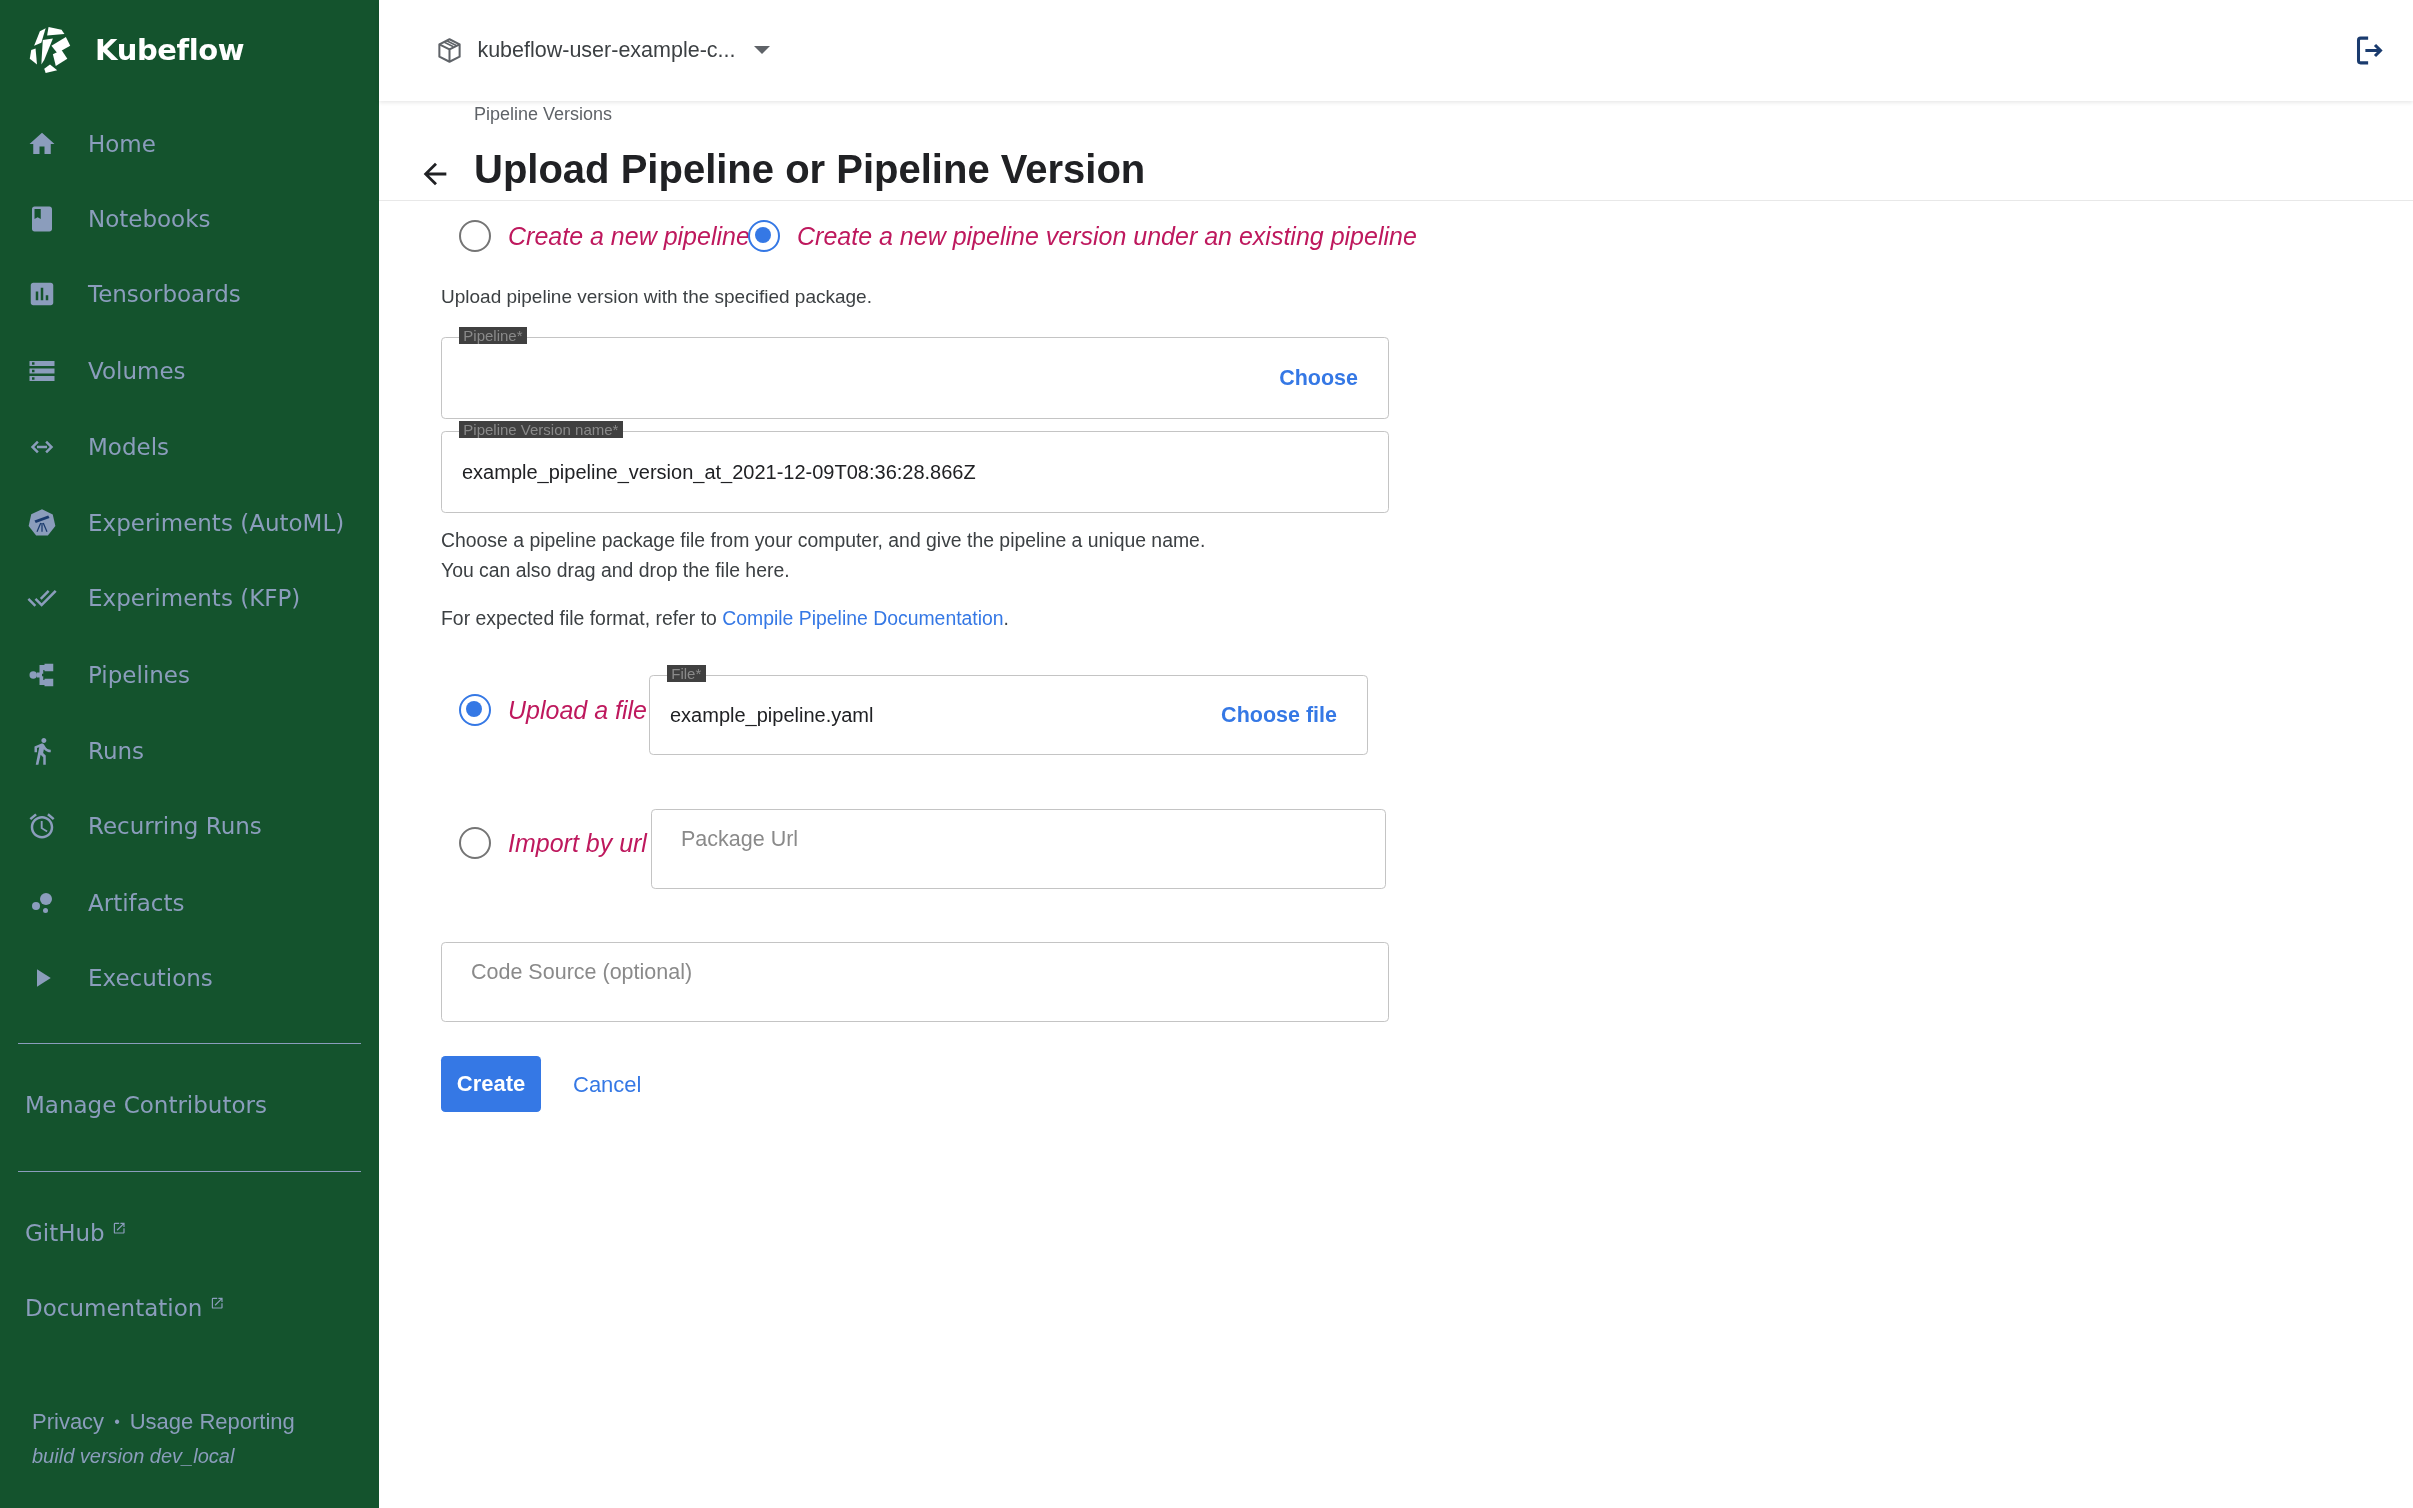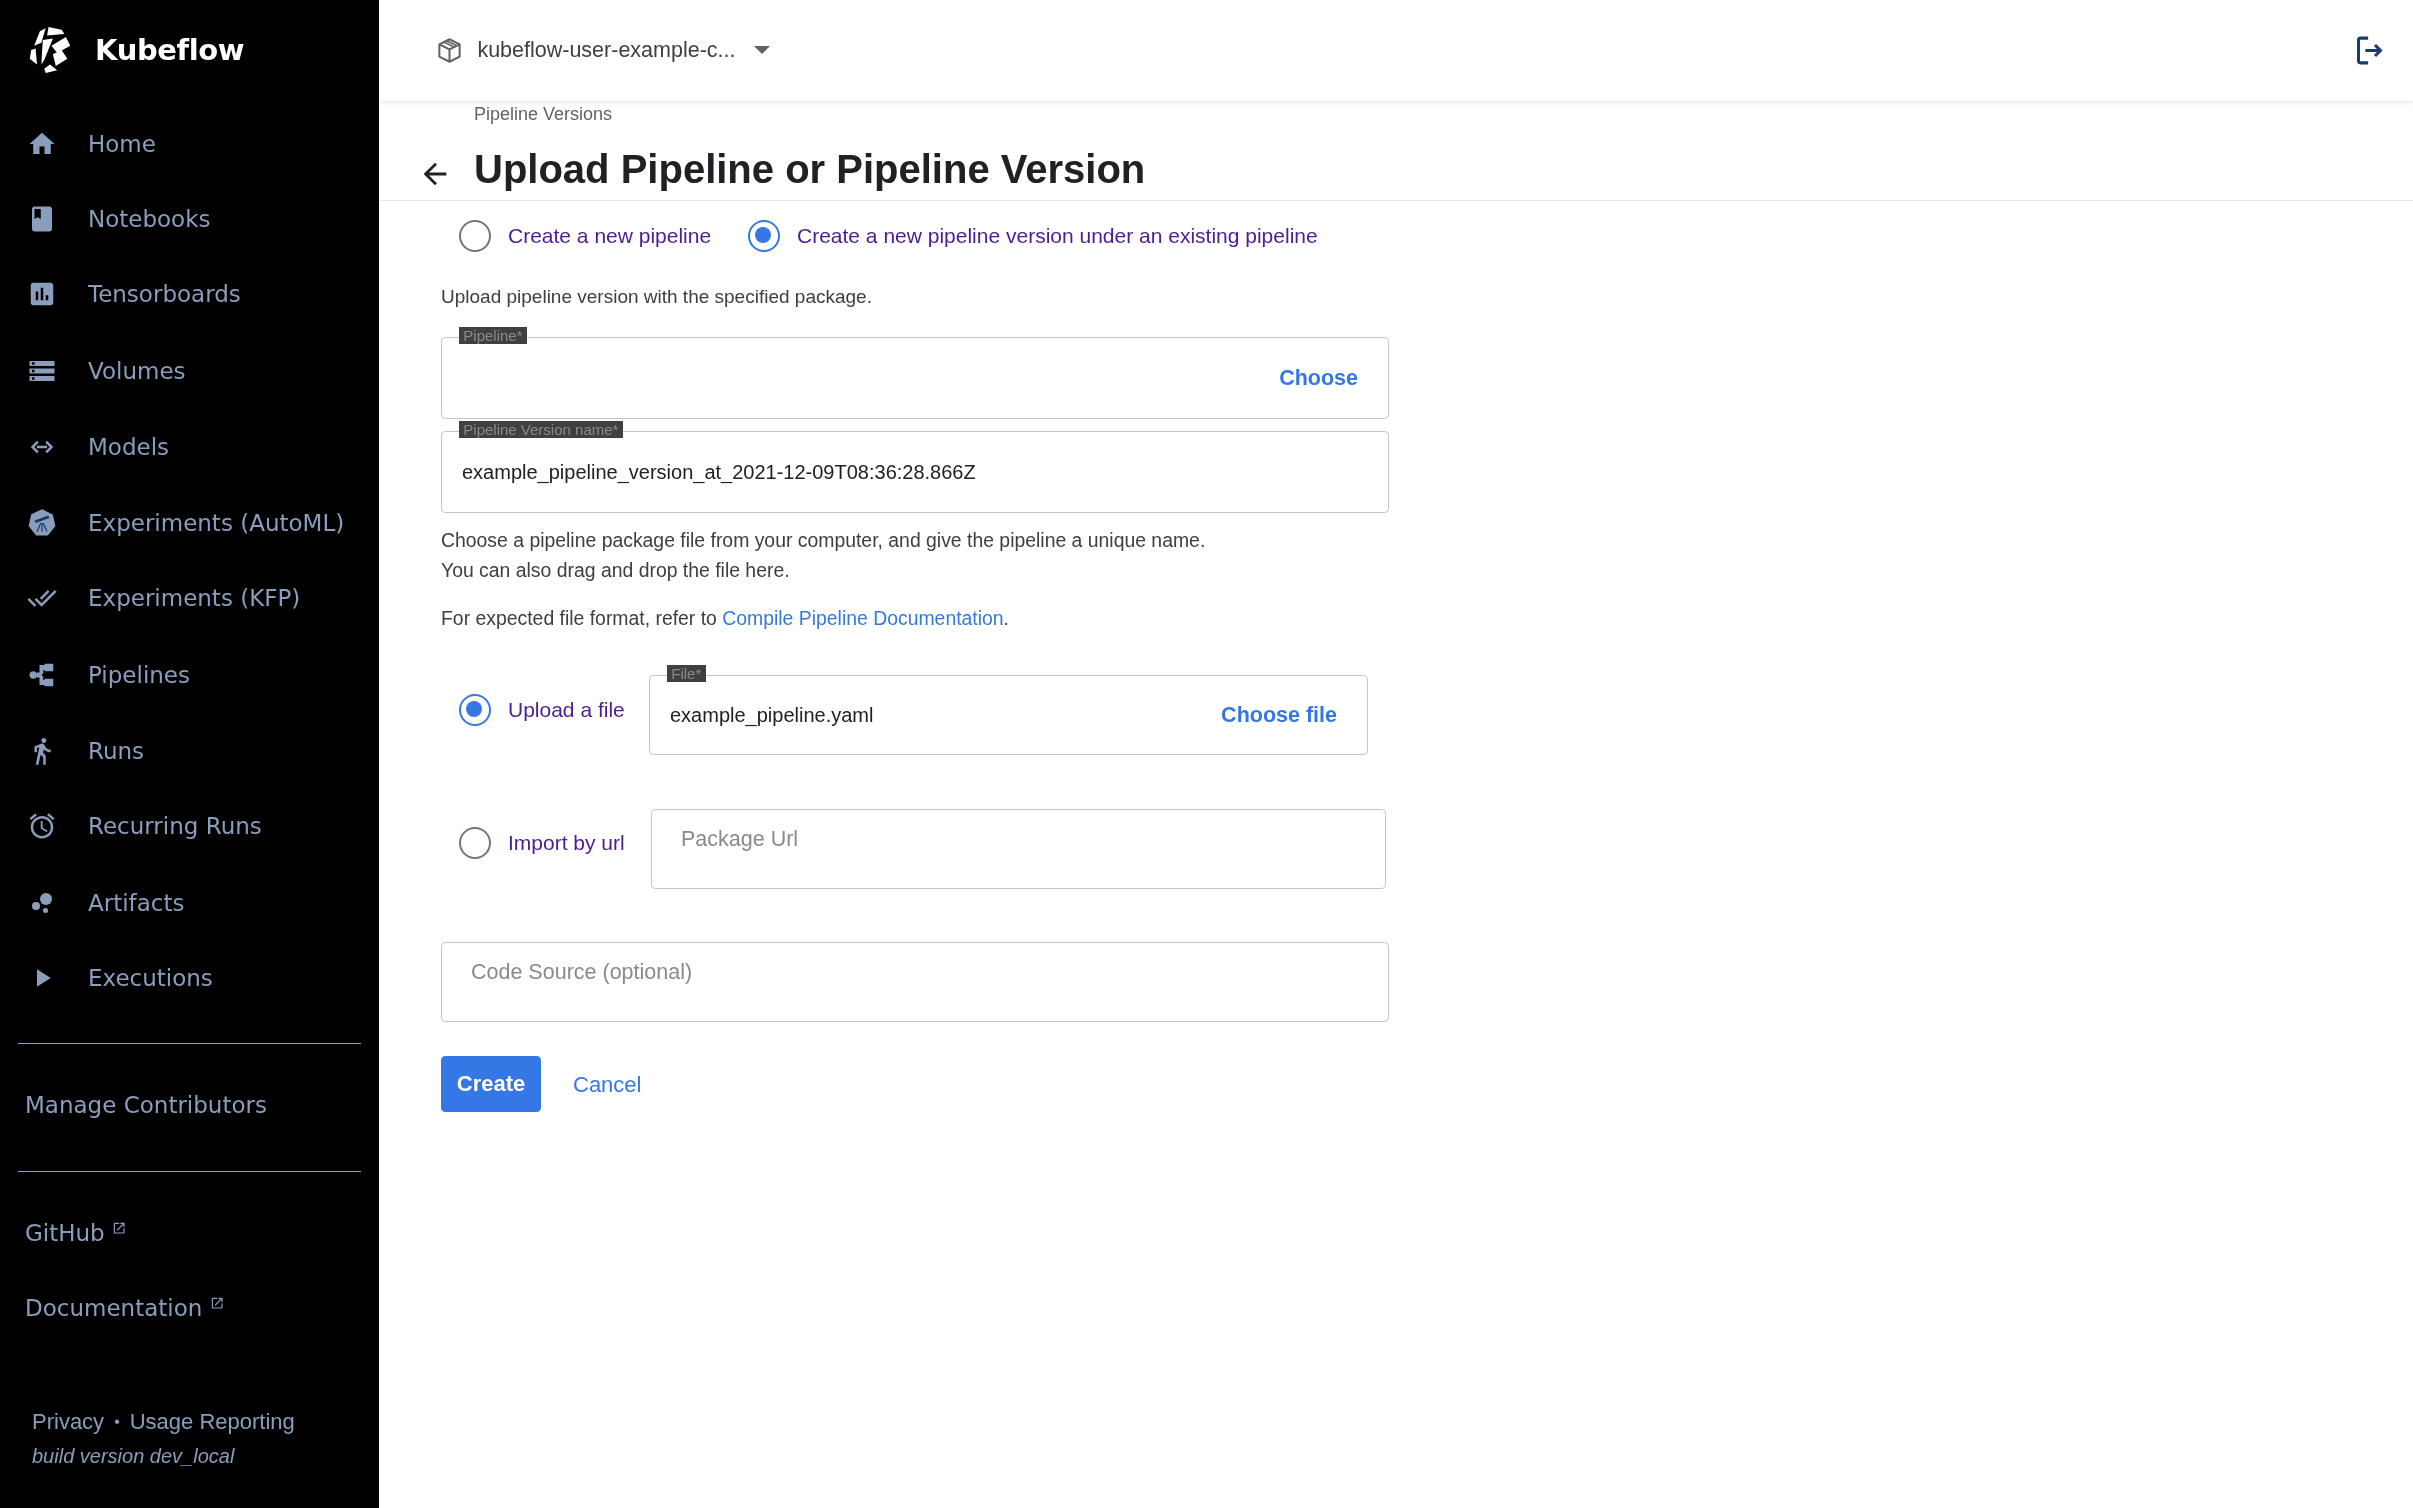--- a/index.html
+++ b/index.html
@@ -1,20 +1,20 @@
 <!DOCTYPE html>
 <html style="font-size:11.5px"><head>
 <meta charset="utf-8">
 <style>
   * { box-sizing: border-box; margin: 0; padding: 0; }
   html, body { width: 2413px; height: 1508px; overflow: hidden; background: #ffffff; }
   body { position: relative; font-family: "Liberation Sans", sans-serif; color: #202124; }
 
   
-  .sidebar { position: absolute; left: 0; top: 0; width: 379px; height: 1508px; background: #000000; }
+  .sidebar { position: absolute; left: 0; top: 0; width: 379px; height: 1508px; background: #14532d; }
   .logo { position: absolute; left: 24.4px; top: 24.4px; height: 52px; display: flex; align-items: center; }
   .logo svg { width: 52px; height: 52px; }
   .logo-text { margin-left: 18.7px; color: #ffffff; font-family: "DejaVu Sans", sans-serif; font-weight: bold; font-size: 29px; letter-spacing: -0.4px; }
 
   .nav-item { position: absolute; left: 0; width: 379px; height: 65px; display: flex; align-items: center; cursor: pointer; }
   .nav-item .nav-icon { position: absolute; left: 26px; width: 32px; height: 32px; display: flex; align-items: center; justify-content: center; }
   .nav-item .nav-icon svg { width: 30px; height: 30px; fill: #8b9dbc; }
   .nav-item .nav-label { position: absolute; left: 88px; color: #8b9dbc; font-family: "DejaVu Sans", sans-serif; font-size: 23px; white-space: nowrap; }
 
   .divider { position: absolute; left: 18px; width: 343px; height: 1.4px; background: #8b9dbc; }
@@ -39,21 +39,21 @@
   .breadcrumb { position: absolute; left: 95px; top: 2.9px; font-size: 18px; color: #5f6368; white-space: nowrap; cursor: pointer; }
   .back-btn { position: absolute; left: 39px; top: 56px; width: 34px; height: 34px; cursor: pointer; }
   .back-btn svg { width: 34px; height: 34px; }
   .page-title { position: absolute; left: 95px; top: 46px; font-size: 40px; color: #202124; white-space: nowrap; }
   .title-rule { position: absolute; left: 0; top: 99px; width: 2034px; height: 1.4px; background: #e8e8e8; }
 
   .radio { position: absolute; display: flex; align-items: center; cursor: pointer; white-space: nowrap; }
   .radio .circle { width: 32px; height: 32px; border-radius: 50%; border: 2.9px solid #757575; position: relative; flex: 0 0 32px; }
   .radio.checked .circle { border-color: #3578e5; }
   .radio.checked .circle::after { content: ""; position: absolute; left: 5px; top: 5px; width: 16px; height: 16px; border-radius: 50%; background: #3578e5; }
-  .radio .rlabel { margin-left: 17px; font-size: 21px; color: #4c1d95; }
+  .radio .rlabel { margin-left: 17px; font-size: 25px; color: #be185d; font-style: italic; }
 
   .help { position: absolute; font-size: 19.4px; color: #3c4043; white-space: nowrap; }
   .help a { color: #3578e5; text-decoration: none; cursor: pointer; }
 
   .field { position: absolute; border: 1.4px solid #c4c4c4; border-radius: 4.3px; background: #fff; }
   .field .flabel { position: absolute; left: 17px; top: -11.5px; padding: 0 4.3px; background: #404040; font-size: 15px; color: #8a8a8a; white-space: nowrap; }
   .field .fvalue { position: absolute; left: 20px; top: 50%; transform: translateY(-50%); font-size: 20px; color: #202124; white-space: nowrap; border: none; outline: none; background: transparent; font-family: "Liberation Sans", sans-serif; width: 80%; }
   .field .fplaceholder { position: absolute; left: 29px; top: 17px; font-size: 21.5px; color: #8a8a8a; white-space: nowrap; }
   .field .faction { position: absolute; right: 30px; top: 50%; transform: translateY(-50%); font-size: 21.5px; font-weight: bold; color: #3578e5; cursor: pointer; white-space: nowrap; }
 

